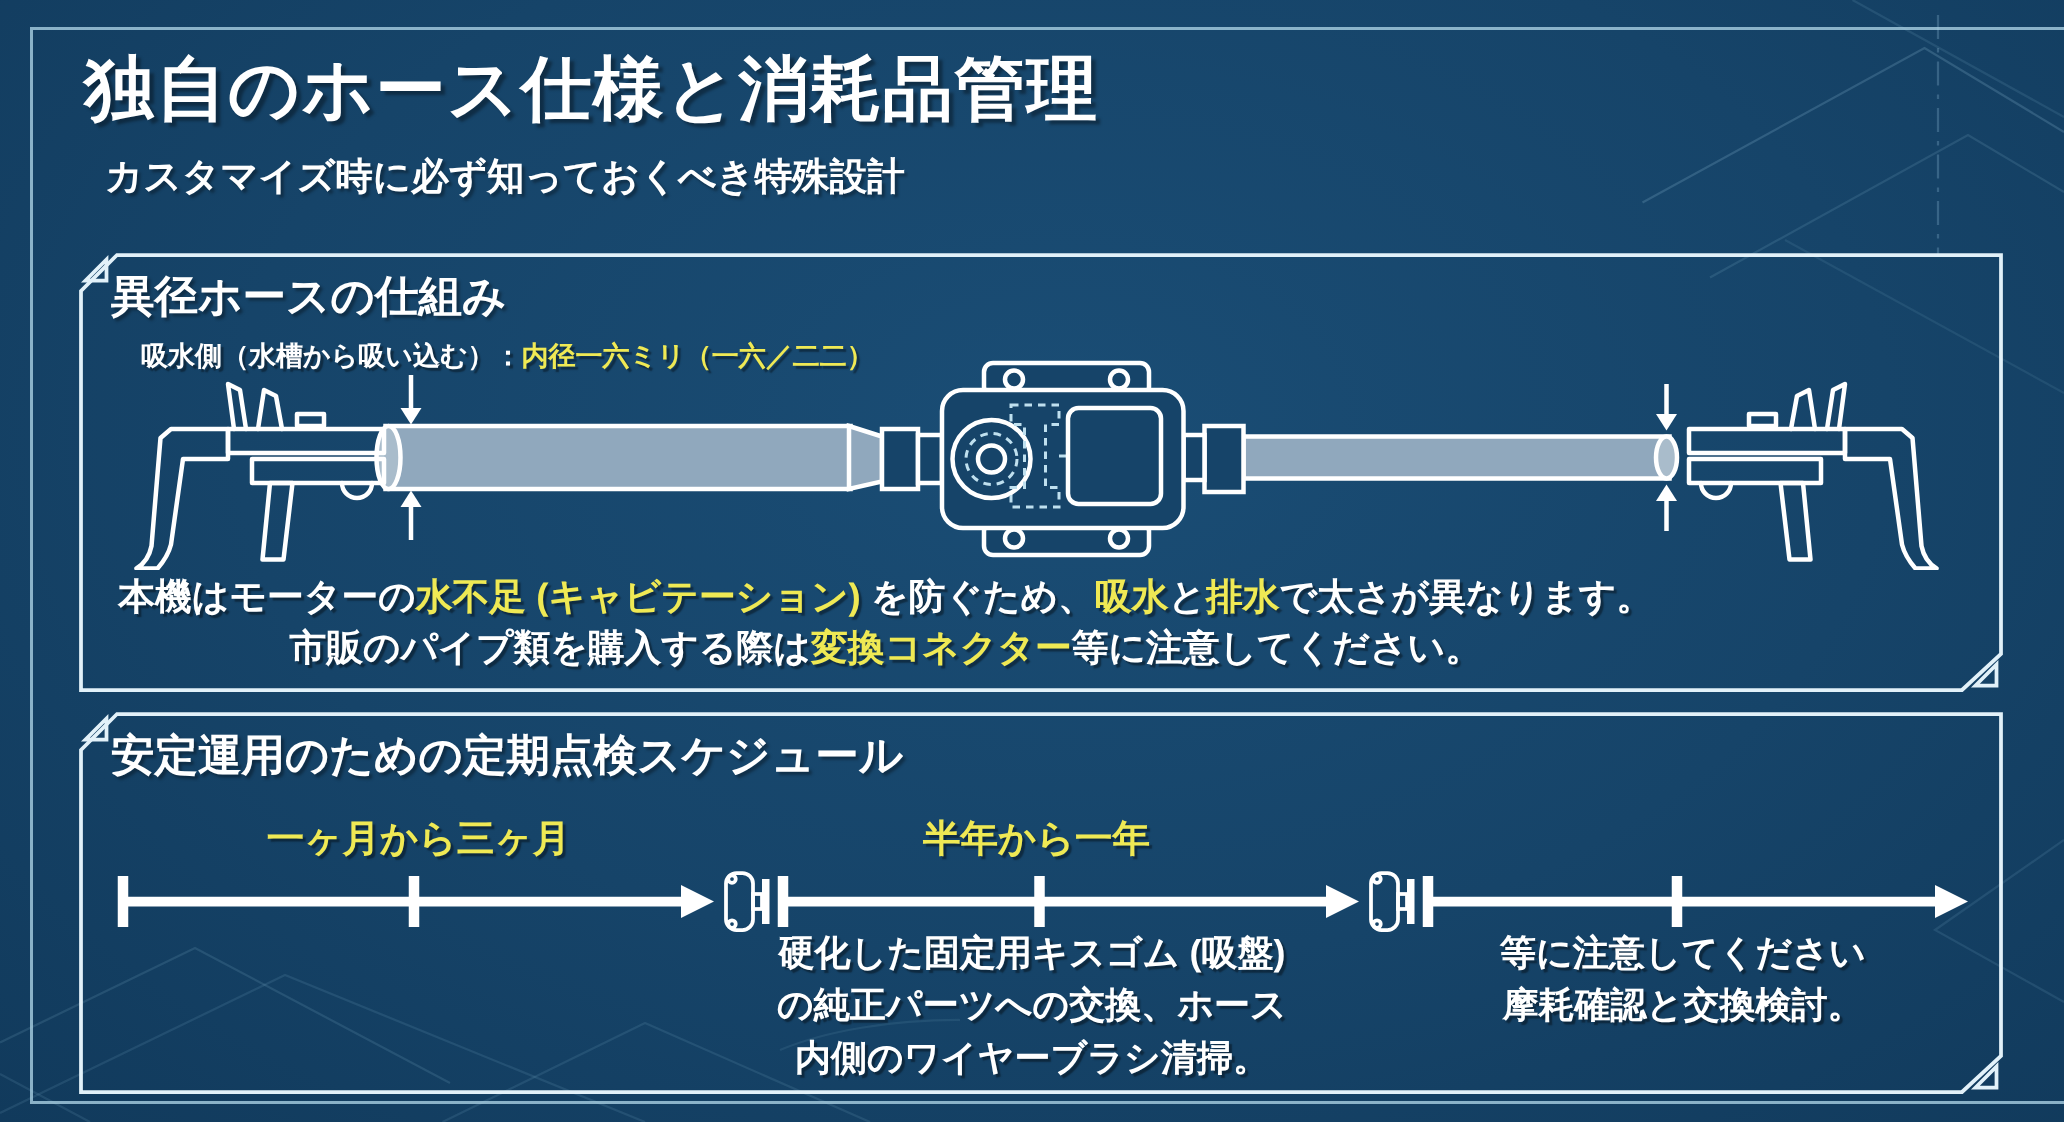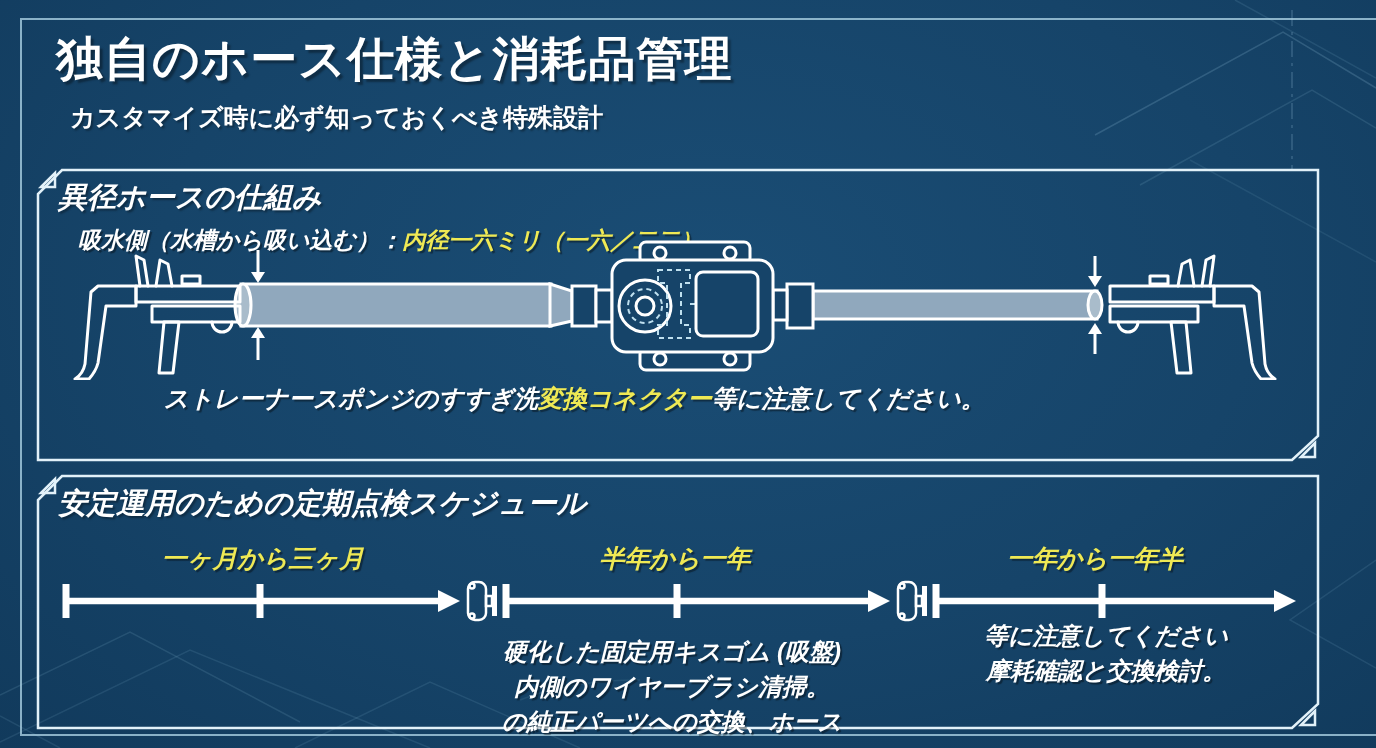--- a/index.html
+++ b/index.html
@@ -12,44 +12,44 @@
   }
   .bg-lines{position:absolute;inset:0;}
   .bp{stroke:var(--blueprint_line,#9fcbe6);fill:none;stroke-width:1.5;}
   .frame{position:absolute;left:20px;right:22px;top:18px;bottom:12px;
     border:2px solid rgba(169,207,226,.8);pointer-events:none;}
   .hdr{position:absolute;left:56px;top:28px;}
   .hdr h1{margin:0;font-size:47px;font-weight:bold;letter-spacing:1px;
     text-shadow:3px 3px 2px rgba(0,0,0,.35);}
   .hdr p{margin:10px 0 0 14px;font-size:25px;font-weight:bold;
     text-shadow:2px 2px 2px rgba(0,0,0,.35);}
-  .panel{position:absolute;left:36px;width:1077px;font-style:italic;}
+  .panel{position:absolute;left:52px;width:1077px;}
   .panel-hose{top:168px;height:294px;}
   .panel-sched{top:474px;height:256px;text-align:center;}
   .pborder{position:absolute;inset:0;pointer-events:none;}
   .pb{stroke:var(--panel_border,#e2f1f9);stroke-width:2.5;fill:none;}
   .panel h2{position:absolute;left:22px;top:10px;margin:0;font-size:29px;font-weight:bold;
     text-shadow:2px 2px 2px rgba(0,0,0,.35);}
-  .dia-label{position:absolute;top:57px;font-size:23px;font-weight:bold;white-space:nowrap;
+  .dia-label{position:absolute;top:57px;font-size:18px;font-weight:bold;white-space:nowrap;
     text-shadow:2px 2px 1px rgba(0,0,0,.4);}
   .dia-label .yellow{color:var(--accent_yellow,#efe954);}
   .lbl-intake{left:42px;}
   .lbl-outflow{left:788px;}
   .diagram{position:absolute;left:0;top:62px;}
   .note{position:absolute;left:0;top:214px;width:100%;text-align:center;
     font-size:24.5px;font-weight:bold;line-height:34px;text-shadow:2px 2px 1px rgba(0,0,0,.4);}
   .note .yellow{color:var(--accent_yellow,#efe954);}
   .period{position:absolute;top:68px;transform:translateX(-50%);white-space:nowrap;
     font-size:25px;font-weight:bold;color:var(--accent_yellow,#efe954);
     text-shadow:2px 2px 1px rgba(0,0,0,.4);}
   .p1{left:227px;} .p2{left:639px;} .p3{left:1059px;}
   .timeline{position:absolute;left:0;top:102px;}
   .task{position:absolute;top:144px;font-size:24px;font-weight:bold;line-height:35px;
     white-space:nowrap;text-shadow:2px 2px 1px rgba(0,0,0,.4);}
-  .t1{left:42px;} .t2{left:466px;margin-top:16px;} .t3{left:948px;}
+  .t1{left:42px;} .t2{left:466px;} .t3{left:948px;}
   
   .cal{stroke:var(--text_white,#fff);stroke-width:3;fill:none;stroke-linejoin:round;stroke-linecap:round;}
   .alin{stroke:var(--text_white,#fff);stroke-width:3;}
   .arr{fill:var(--text_white,#fff);}
   .hosefill{fill:var(--hose_fill,#90a8bd);stroke:var(--text_white,#fff);stroke-width:3;}
   .hosecap{fill:var(--hose_fill_light,#a9bccb);stroke:var(--text_white,#fff);stroke-width:3;}
   .pumpfill{fill:var(--background,#164469);stroke:var(--text_white,#fff);stroke-width:3;}
   .dash{stroke:var(--diagram_dashed,#bfe0ef);stroke-width:2;fill:none;stroke-dasharray:5 4;}
   .tlw{stroke:var(--text_white,#fff);stroke-width:6.5;}
   .tlt{stroke:var(--text_white,#fff);stroke-width:7;}
@@ -150,36 +150,36 @@
       </g>
       <g>
         <line class="alin" x1="1059" y1="26" x2="1059" y2="46"></line>
         <polygon class="arr" points="1052,46 1066,46 1059,57"></polygon>
         <line class="alin" x1="1059" y1="124" x2="1059" y2="104"></line>
         <polygon class="arr" points="1052,104 1066,104 1059,93"></polygon>
       </g>
     </svg>
 
     <div class="note">
-      <div><span>ストレーナースポンジのすすぎ洗</span><span class="yellow">変換コネクター</span><span>等に注意してください。</span></div>
+      <div><span>本機はモーターの</span><span class="yellow">水不足 (キャビテーション)</span><span> を防ぐため、</span><span class="yellow">吸水</span><span>と</span><span class="yellow">排水</span><span>で太さが異なります。</span></div>
+      <div><span>市販のパイプ類を購入する際は</span><span class="yellow">変換コネクター</span><span>等に注意してください。</span></div>
     </div>
   </section>
 
   <section class="panel panel-sched">
     <svg class="pborder" width="1284" height="256" viewBox="0 0 1284 256">
       <path class="pb" d="M 26,2 H 1282 V 230 L 1256,254 H 2 V 26 Z"></path>
       <path class="pb" d="M 5,19 L 19,5 L 19,19 Z"></path>
       <path class="pb" d="M 1279,237 L 1265,251 L 1279,251 Z"></path>
     </svg>
 
     <h2>安定運用のための定期点検スケジュール</h2>
 
     <div class="period p2">半年から一年</div>
     <div class="period p1">一ヶ月から三ヶ月</div>
-    <div class="period p3">一年から一年半</div>
 
     <svg class="timeline" width="1284" height="50" viewBox="0 0 1284 50">
 
       <g>
         <line class="tlt" x1="30" y1="8" x2="30" y2="42"></line>
         <line class="tlt" x1="224" y1="8" x2="224" y2="42"></line>
         <line class="tlw" x1="30" y1="25" x2="402" y2="25"></line>
         <polygon class="arr" points="424,25 402,14 402,36"></polygon>
       </g>
 
@@ -209,22 +209,22 @@
       <g>
         <line class="tlt" x1="900" y1="8" x2="900" y2="42"></line>
         <line class="tlt" x1="1066" y1="8" x2="1066" y2="42"></line>
         <line class="tlw" x1="900" y1="25" x2="1238" y2="25"></line>
         <polygon class="arr" points="1260,25 1238,14 1238,36"></polygon>
       </g>
     </svg>
 
     <div class="task t2">
       <div>硬化した固定用キスゴム (吸盤)</div>
+      <div>の純正パーツへの交換、ホース</div>
       <div>内側のワイヤーブラシ清掃。</div>
-      <div>の純正パーツへの交換、ホース</div>
     </div>
     <div class="task t3">
       <div>等に注意してください</div>
       <div>摩耗確認と交換検討。</div>
     </div>
   </section>
 
 </div>
 
 </body></html>

